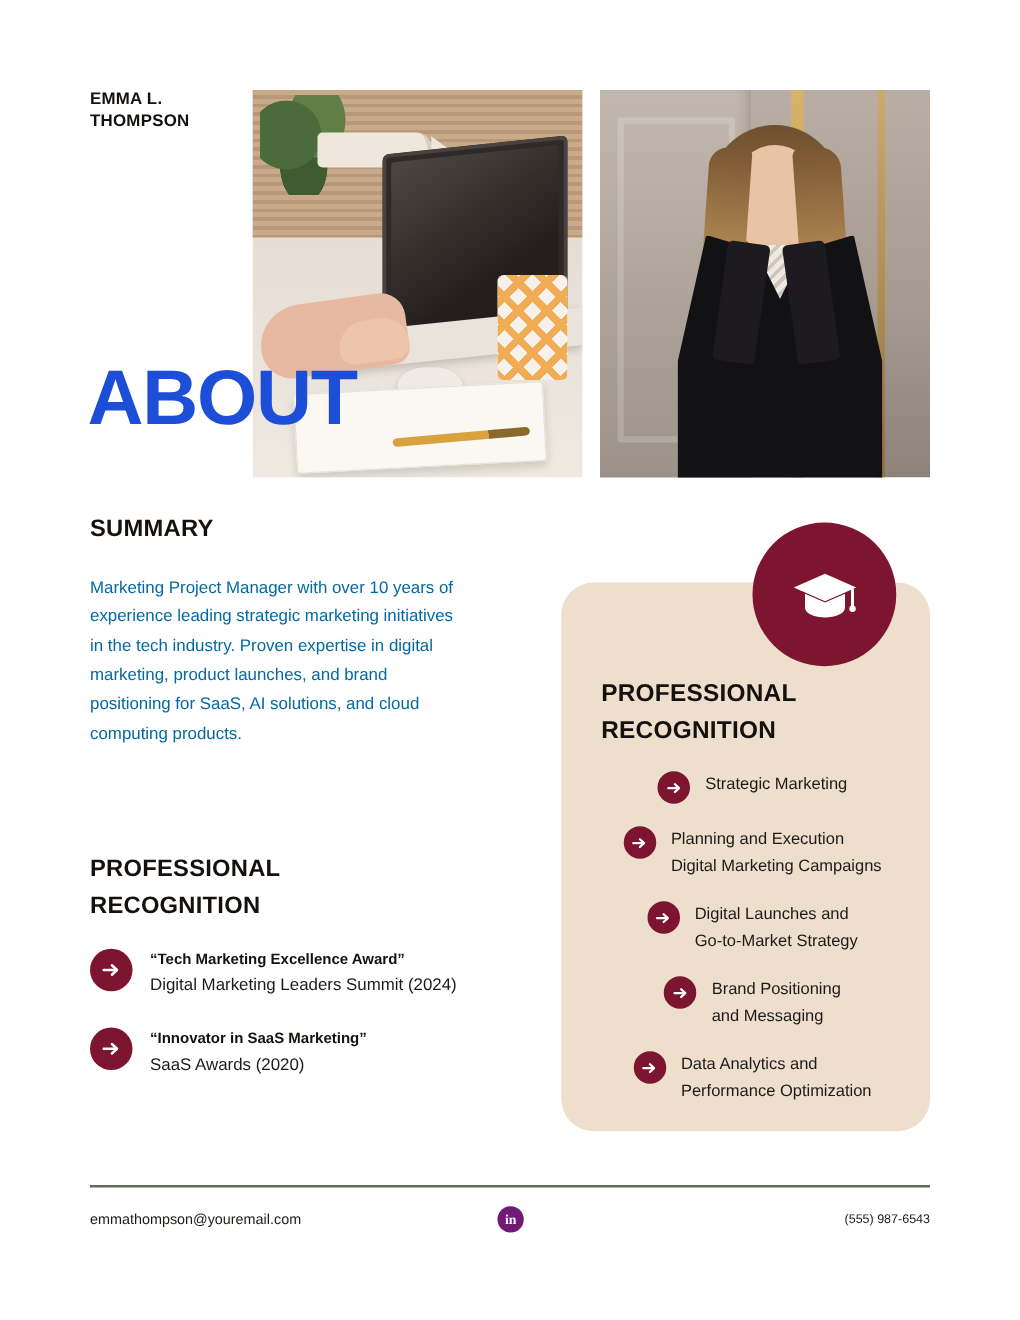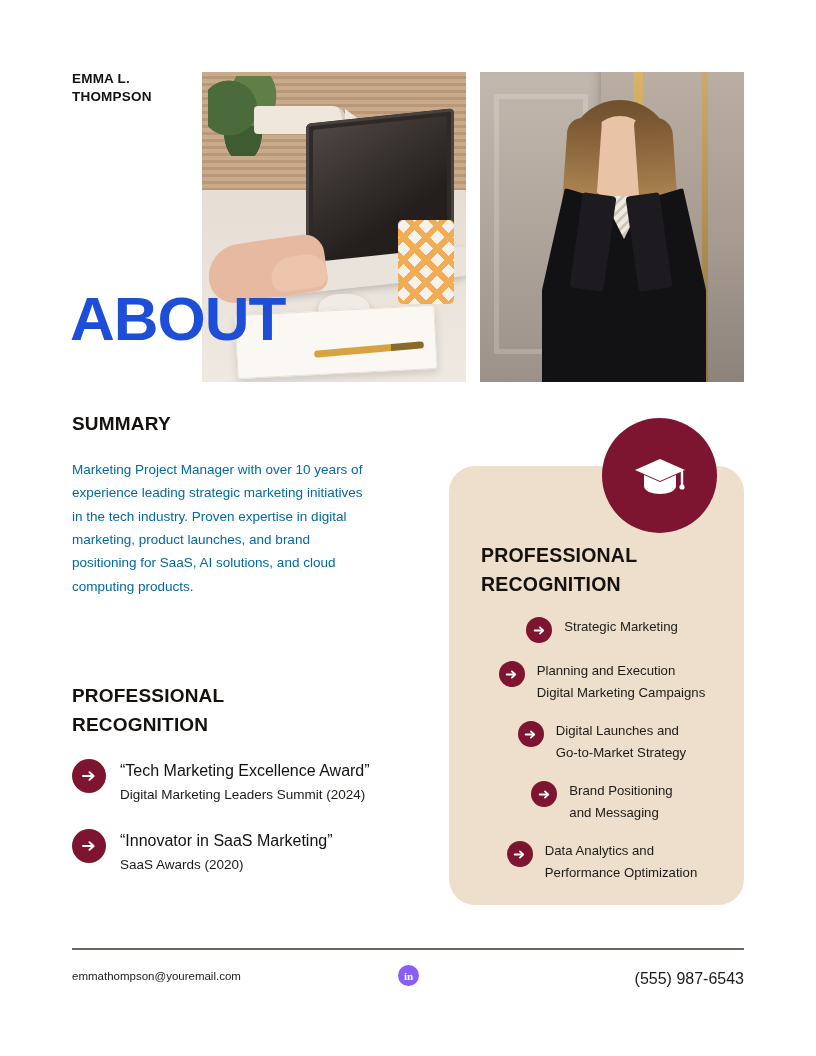--- a/index.html
+++ b/index.html
@@ -331,23 +331,23 @@
     margin-top: 1px;
   }
   .arrow-badge svg { display: block; }
   .award-text {
     margin-left: 14px;
     font-size: 13.5px;
     line-height: 1.62;
     color: #1d1a17;
   }
   .award-title {
-    font-weight: normal;
+    font-weight: bold;
     display: block;
-    font-size: 16px;
+    font-size: 12px;
     color: #14110f;
   }
 
   
   .card {
     position: absolute;
     left: 449px;
     top: 466px;
     width: 295px;
     height: 439px;
@@ -421,32 +421,32 @@
     position: absolute;
     left: 72px;
     top: 970px;
     font-size: 11.5px;
     color: #1d1a17;
   }
   .footer-phone {
     position: absolute;
     right: 72px;
     top: 970px;
-    font-size: 16px;
+    font-size: 10px;
     color: #1d1a17;
     text-align: right;
   }
   .footer-linkedin {
     position: absolute;
     left: 398px;
     top: 965px;
     width: 21px;
     height: 21px;
     border-radius: 50%;
-    background: #8b5cf6;
+    background: #701a75;
     display: flex;
     align-items: center;
     justify-content: center;
     color: #ffffff;
     font-size: 11px;
     font-weight: bold;
     font-family: "Liberation Serif", serif;
   }
 </style>
 </head>

